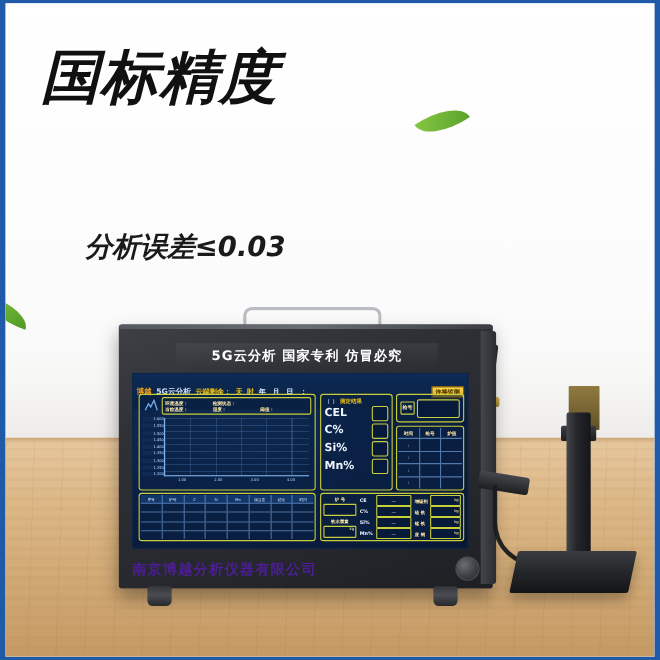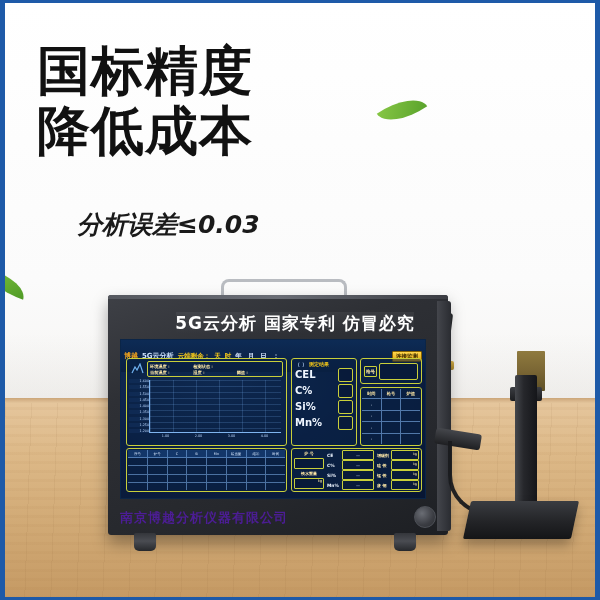--- a/index.html
+++ b/index.html
@@ -62,20 +62,21 @@
         rgba(0,0,0,0) 26px);
     pointer-events:none;
   }
 
   
   .headline {
     position: absolute;
     left: 32px;
     top: 38px;
     width: 330px;
+    font-style: italic;
   }
   .hl-line {
     font-family: "DejaVu Sans", "Liberation Sans", sans-serif;
     font-weight: 700;
     font-size: 53px;
     line-height: 60px;
     color: #111111;
     letter-spacing: 1px;
     white-space: nowrap;
   }
@@ -133,25 +134,25 @@
     background: linear-gradient(90deg,#44464c,#2a2c31);
     border-radius: 0 3px 3px 0;
   }
   .dev-top-hl{
     position:absolute;left:0;top:0;width:340px;height:4px;
     background:linear-gradient(90deg,#55585f,#6a6d75,#3a3c42);
     border-radius:3px 3px 0 0;
   }
   .banner {
     position: absolute;
-    left: 68px; top: 17px;
+    left: 52px; top: 17px;
     width: 238px; height: 22px;
     display: flex; align-items: center; justify-content: center;
     color: #ffffff;
-    font-size: 17px;
+    font-size: 12px;
     font-weight: 700;
     letter-spacing: 1px;
     background: linear-gradient(180deg, rgba(255,255,255,0.06), rgba(255,255,255,0.0));
     white-space: nowrap;
   }
   .brandbar {
     position: absolute;
     left: 0; top: 208px;
     width: 330px; height: 30px;
     display: flex; align-items: center;
@@ -423,21 +424,20 @@
   <div class="bg-wall-shadow"></div>
   <div class="bg-table"></div>
   <div class="bg-table-edge"></div>
   <div class="table-grain"></div>
 
   <div class="leaf leaf-1"></div>
   <div class="leaf leaf-2"></div>
 
   <div class="headline">
     <div class="hl-line">国标精度</div>
-    <div class="hl-line">降低成本</div>
   </div>
   <div class="subline">分析误差≤0.03</div>
 
   <div id="device">
 
     <div class="handle"></div>
     <div class="antenna"></div>
     <div class="antenna-base"></div>
 
     <div class="dev-body"></div>

